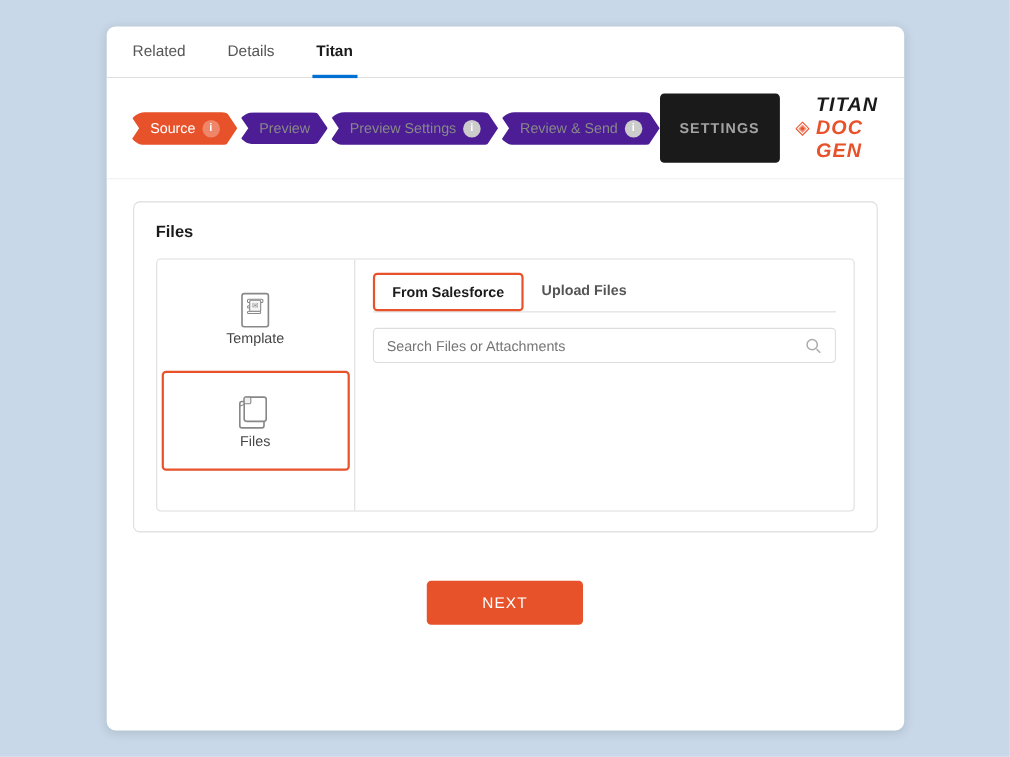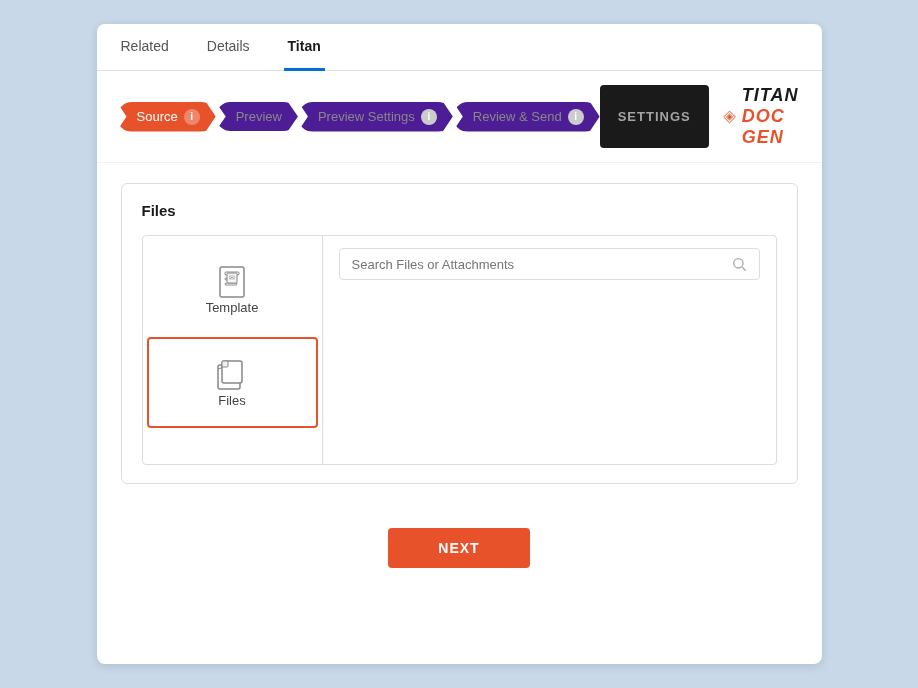--- a/index.html
+++ b/index.html
@@ -204,21 +204,21 @@
       display: flex;
       justify-content: center;
       padding: 24px 20px;
     }
     .next-btn {
       background: #e8522a;
       color: #fff;
       border: none;
       padding: 12px 50px;
       font-size: 14px;
-      font-weight: 700;
+      font-weight: 400;
       letter-spacing: 1px;
       border-radius: 4px;
       cursor: pointer;
     }
   </style>
 </head>
 <body>
 
 <div class="main-card">
 
@@ -296,20 +296,24 @@
               <rect x="8" y="4" width="20" height="22" rx="2" stroke="#888" stroke-width="1.5" fill="white"></rect>
               <path d="M14 4 L8 10" stroke="#888" stroke-width="1.5"></path>
               <rect x="8" y="4" width="6" height="6" rx="1" fill="#f0f0f0" stroke="#888" stroke-width="1"></rect>
             </svg>
             <span>Files</span>
           </div>
         </div>
 
         <div class="file-panel">
 
+          <div class="file-tabs">
+            <div class="file-tab active">From Salesforce</div>
+            <div class="file-tab">Upload Files</div>
+          </div>
 
           <div class="search-box">
             <input type="text" placeholder="Search Files or Attachments" style="">
             <svg class="search-icon-svg" width="16" height="16" viewBox="0 0 24 24" fill="none" stroke="#aaa" stroke-width="2">
               <circle cx="11" cy="11" r="7"></circle>
               <line x1="17" y1="17" x2="22" y2="22"></line>
             </svg>
           </div>
         </div>
       </div>

